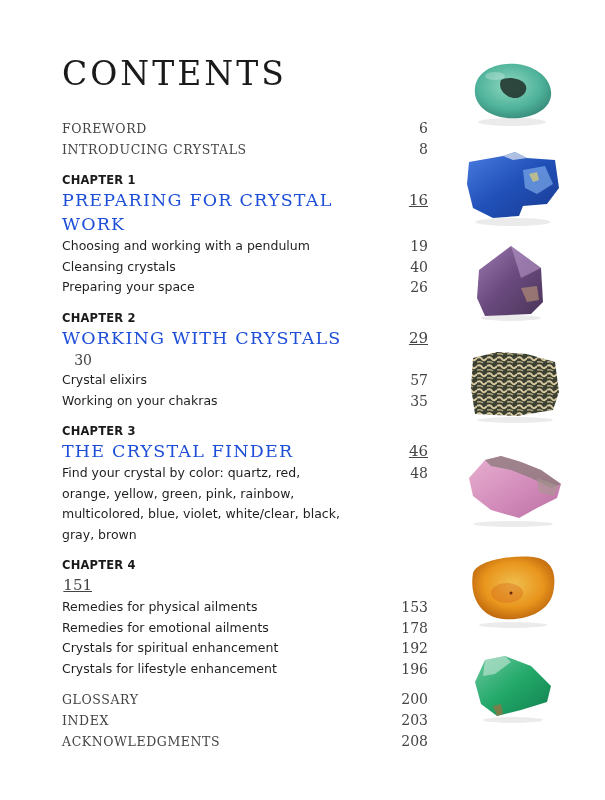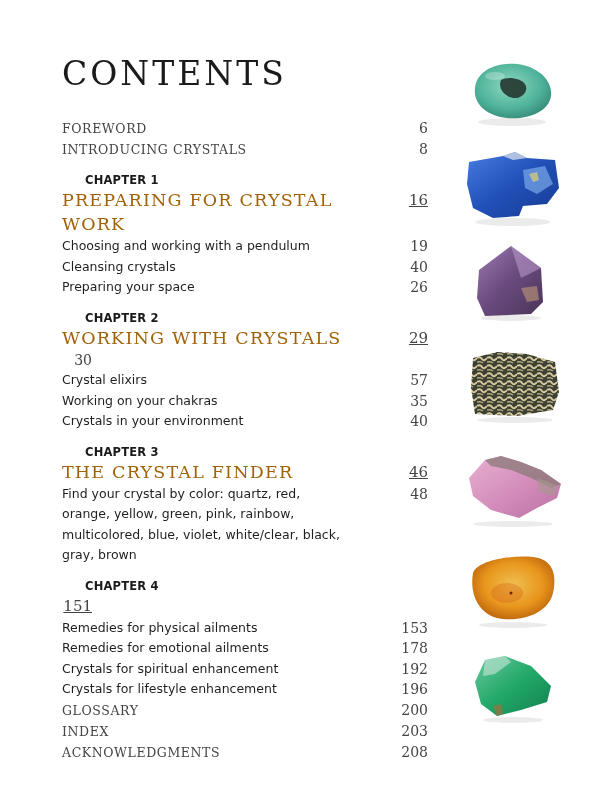--- a/index.html
+++ b/index.html
@@ -55,40 +55,39 @@
     }
     .front .num { line-height: 21px; }
     .chapter { margin-top: 12px; }
     .chapter-label {
       font-family: "DejaVu Sans", sans-serif;
       font-weight: bold;
       font-size: 11.5px;
       color: #1a1a1a;
       line-height: 16px;
       letter-spacing: 0.2px;
-      margin-left: 23px;
     }
     .chapter-title {
       font-family: "DejaVu Serif", serif;
       font-size: 17.5px;
       letter-spacing: 1.2px;
-      color: #a16207;
+      color: #1d4ed8;
       line-height: 24px;
       text-transform: uppercase;
     }
     .chapter-title-row .num { font-size: 15px; line-height: 24px; text-decoration: underline; }
     .sub .label {
       font-family: "DejaVu Sans", sans-serif;
       font-size: 12.5px;
       color: #1f1f1f;
       line-height: 20.5px;
     }
     .sub .num { line-height: 20.5px; }
     .sub.multiline .label { max-width: 280px; }
-    .back { }
+    .back { margin-top: 10px; }
 
     .crystals {
       position: absolute;
       left: 455px;
       top: 0;
       width: 150px;
       height: 800px;
     }
     .crystal {
       position: absolute;
@@ -142,24 +141,20 @@
       <span class="num">30</span>
     </div>
     <div class="row sub">
       <span class="label">Crystal elixirs</span>
       <span class="num">57</span>
     </div>
     <div class="row sub">
       <span class="label">Working on your chakras</span>
       <span class="num">35</span>
     </div>
-    <div class="row sub">
-      <span class="label">Crystals in your environment</span>
-      <span class="num">40</span>
-    </div>
   </div>
 
   <div class="chapter">
     <div class="chapter-label">CHAPTER 3</div>
     <div class="row chapter-title-row">
       <span class="chapter-title">The Crystal Finder</span>
       <span class="num">46</span>
     </div>
     <div class="row sub multiline">
       <span class="label">Find your crystal by color: quartz, red, orange, yellow, green, pink, rainbow, multicolored, blue, violet, white/clear, black, gray, brown</span>

